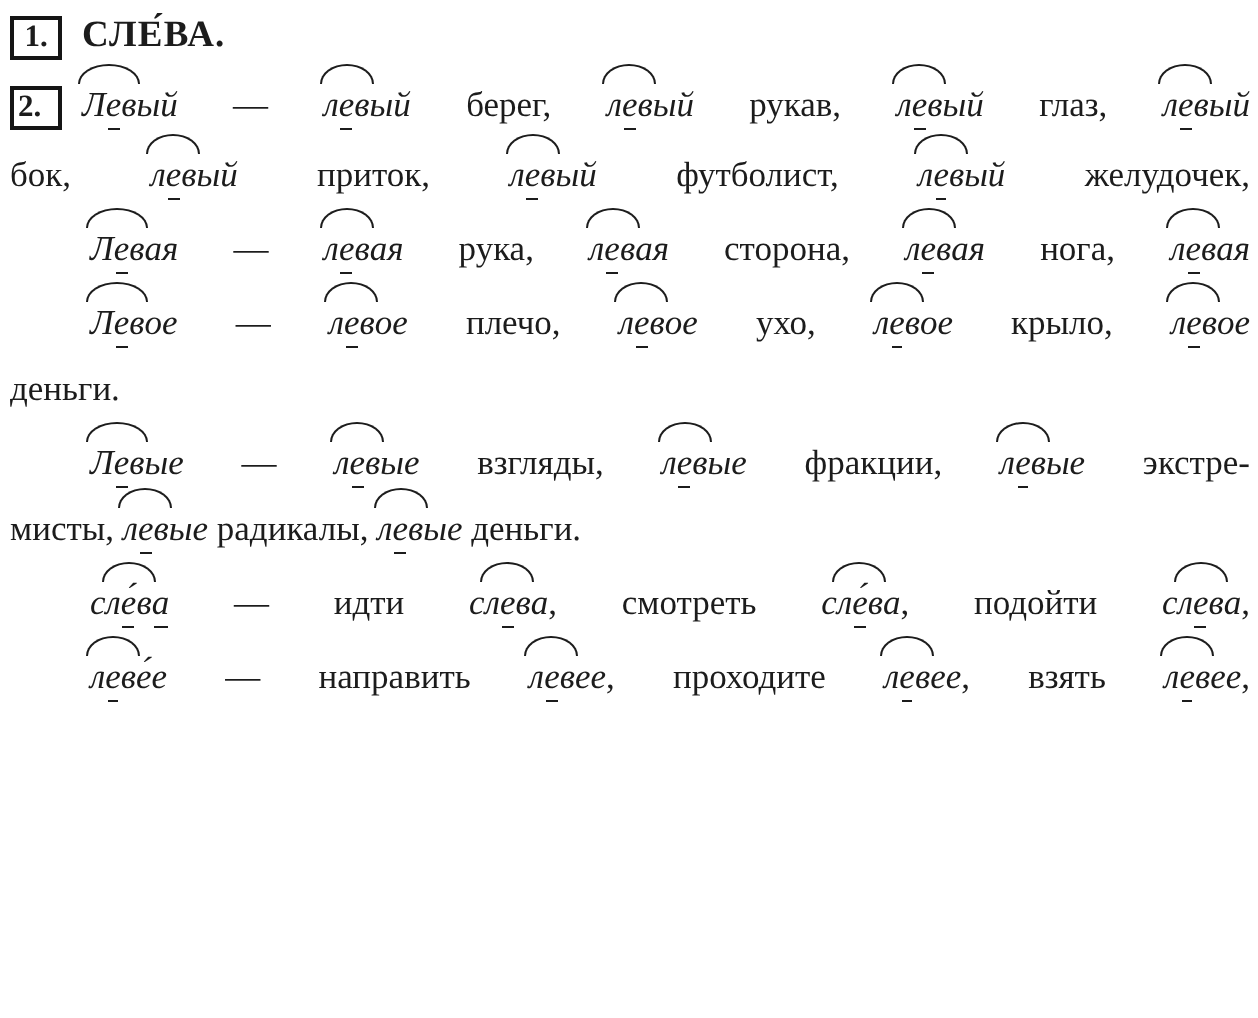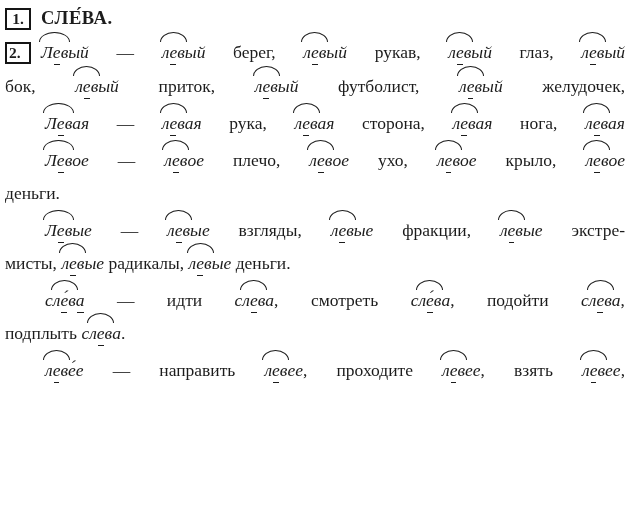--- a/index.html
+++ b/index.html
@@ -67,16 +67,15 @@
   <div>
       <div class="line head"><span class="numbox">1.</span>СЛЕ́ВА.</div>
       <div class="line j"><span class="numbox">2.</span><span class="mword"><span class="root"><span>Л</span><span class="u">е</span><span>в</span></span><span>ый</span></span> — <span class="mword"><span class="root"><span>л</span><span class="u">е</span><span>в</span></span><span>ый</span></span> берег, <span class="mword"><span class="root"><span>л</span><span class="u">е</span><span>в</span></span><span>ый</span></span> рукав, <span class="mword"><span class="root"><span>л</span><span class="u">е</span><span>в</span></span><span>ый</span></span> глаз, <span class="mword"><span class="root"><span>л</span><span class="u">е</span><span>в</span></span><span>ый</span></span></div>
       <div class="line j">бок, <span class="mword"><span class="root"><span>л</span><span class="u">е</span><span>в</span></span><span>ый</span></span> приток, <span class="mword"><span class="root"><span>л</span><span class="u">е</span><span>в</span></span><span>ый</span></span> футболист, <span class="mword"><span class="root"><span>л</span><span class="u">е</span><span>в</span></span><span>ый</span></span> желудочек,</div>
       <div class="line j ind gap"><span class="mword"><span class="root"><span>Л</span><span class="u">е</span><span>в</span></span><span>ая</span></span> — <span class="mword"><span class="root"><span>л</span><span class="u">е</span><span>в</span></span><span>ая</span></span> рука, <span class="mword"><span class="root"><span>л</span><span class="u">е</span><span>в</span></span><span>ая</span></span> сторона, <span class="mword"><span class="root"><span>л</span><span class="u">е</span><span>в</span></span><span>ая</span></span> нога, <span class="mword"><span class="root"><span>л</span><span class="u">е</span><span>в</span></span><span>ая</span></span></div>
       <div class="line j ind gap"><span class="mword"><span class="root"><span>Л</span><span class="u">е</span><span>в</span></span><span>ое</span></span> — <span class="mword"><span class="root"><span>л</span><span class="u">е</span><span>в</span></span><span>ое</span></span> плечо, <span class="mword"><span class="root"><span>л</span><span class="u">е</span><span>в</span></span><span>ое</span></span> ухо, <span class="mword"><span class="root"><span>л</span><span class="u">е</span><span>в</span></span><span>ое</span></span> крыло, <span class="mword"><span class="root"><span>л</span><span class="u">е</span><span>в</span></span><span>ое</span></span></div>
       <div class="line">деньги.</div>
       <div class="line j ind gap"><span class="mword"><span class="root"><span>Л</span><span class="u">е</span><span>в</span></span><span>ые</span></span> — <span class="mword"><span class="root"><span>л</span><span class="u">е</span><span>в</span></span><span>ые</span></span> взгляды, <span class="mword"><span class="root"><span>л</span><span class="u">е</span><span>в</span></span><span>ые</span></span> фракции, <span class="mword"><span class="root"><span>л</span><span class="u">е</span><span>в</span></span><span>ые</span></span> экстре-</div>
       <div class="line">мисты, <span class="mword"><span class="root"><span>л</span><span class="u">е</span><span>в</span></span><span>ые</span></span> радикалы, <span class="mword"><span class="root"><span>л</span><span class="u">е</span><span>в</span></span><span>ые</span></span> деньги.</div>
       <div class="line j ind gap"><span class="mword"><span>с</span><span class="root"><span>л</span><span class="u">е́</span><span>в</span></span><span class="u">а</span></span> — идти <span class="mword"><span>с</span><span class="root"><span>л</span><span class="u">е</span><span>в</span></span><span>а</span></span>, смотреть <span class="mword"><span>с</span><span class="root"><span>л</span><span class="u">е́</span><span>в</span></span><span>а</span></span>, подойти <span class="mword"><span>с</span><span class="root"><span>л</span><span class="u">е</span><span>в</span></span><span>а</span></span>,</div>
-      <div class="line">подплыть <span class="mword"><span>с</span><span class="root"><span>л</span><span class="u">е</span><span>в</span></span><span>а</span></span>.</div>
       <div class="line j ind gap"><span class="mword"><span class="root"><span>л</span><span class="u">е</span><span>в</span></span><span>е́е</span></span> — направить <span class="mword"><span class="root"><span>л</span><span class="u">е</span><span>в</span></span><span>ее</span></span>, проходите <span class="mword"><span class="root"><span>л</span><span class="u">е</span><span>в</span></span><span>ее</span></span>, взять <span class="mword"><span class="root"><span>л</span><span class="u">е</span><span>в</span></span><span>ее</span></span>,</div>
     </div>
 </div>
 
 </body></html>

